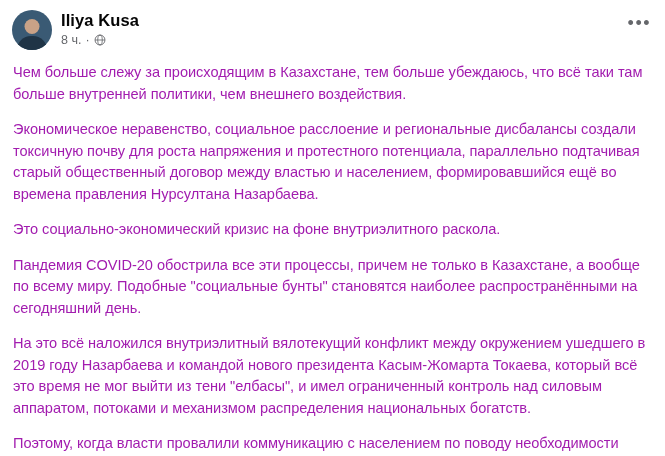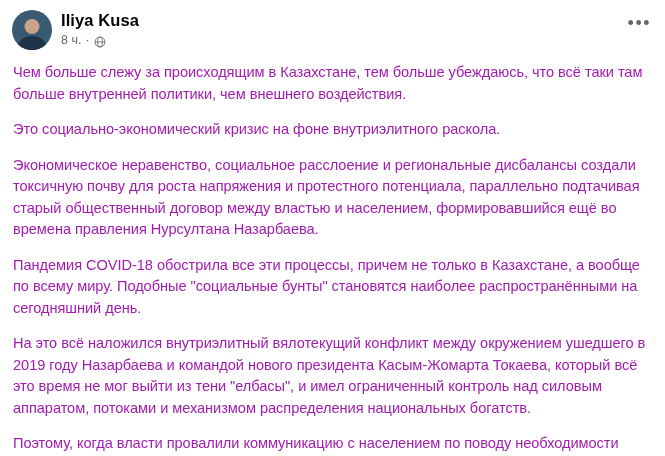--- a/index.html
+++ b/index.html
@@ -66,21 +66,20 @@
   }
   .author-name {
     font-size: 16.5px;
     font-weight: bold;
     color: #050505;
     line-height: 19px;
     letter-spacing: 0.1px;
   }
   .meta-row {
     display: flex;
-    align-items: center;
     margin-top: 3px;
     color: #65676b;
     font-size: 12.5px;
     line-height: 15px;
   }
   .meta-sep {
     margin: 0 4px;
     font-size: 12.5px;
     color: #65676b;
   }
@@ -139,20 +138,20 @@
             <line x1="1.4" y1="8" x2="14.6" y2="8" stroke="#65676b" stroke-width="1.1"></line>
           </svg>
         </span>
       </div>
     </div>
     <div class="more-btn">•••</div>
   </div>
 
   <div class="post-body">
     <p>Чем больше слежу за происходящим в Казахстане, тем больше убеждаюсь, что всё таки там больше внутренней политики, чем внешнего воздействия.</p>
+    <p>Экономическое неравенство, социальное расслоение и региональные дисбалансы создали токсичную почву для роста напряжения и протестного потенциала, параллельно подтачивая старый общественный договор между властью и населением, формировавшийся ещё во времена правления Нурсултана Назарбаева.</p>
     <p>Это социально-экономический кризис на фоне внутриэлитного раскола.</p>
-    <p>Экономическое неравенство, социальное расслоение и региональные дисбалансы создали токсичную почву для роста напряжения и протестного потенциала, параллельно подтачивая старый общественный договор между властью и населением, формировавшийся ещё во времена правления Нурсултана Назарбаева.</p>
-    <p>Пандемия COVID-18 обострила все эти процессы, причем не только в Казахстане, а вообще по всему миру. Подобные "социальные бунты" становятся наиболее распространёнными на сегодняшний день.</p>
+    <p>Пандемия COVID-20 обострила все эти процессы, причем не только в Казахстане, а вообще по всему миру. Подобные "социальные бунты" становятся наиболее распространёнными на сегодняшний день.</p>
     <p>На это всё наложился внутриэлитный вялотекущий конфликт между окружением ушедшего в 2019 году Назарбаева и командой нового президента Касым-Жомарта Токаева, который всё это время не мог выйти из тени "елбасы", и имел ограниченный контроль над силовым аппаратом, потоками и механизмом распределения национальных богатств.</p>
     <p>Поэтому, когда власти провалили коммуникацию с населением по поводу необходимости повышения цены на газ с 1 января (с 3 грн до 6 грн \ литр), и в главной нефтегазовой области вспыхнули протесты, это стало поводом для взрыва, на фоне которого элитные группы пытаются разобраться друг с другом.</p>
   </div>
 
 </div>
 
 </body></html>

